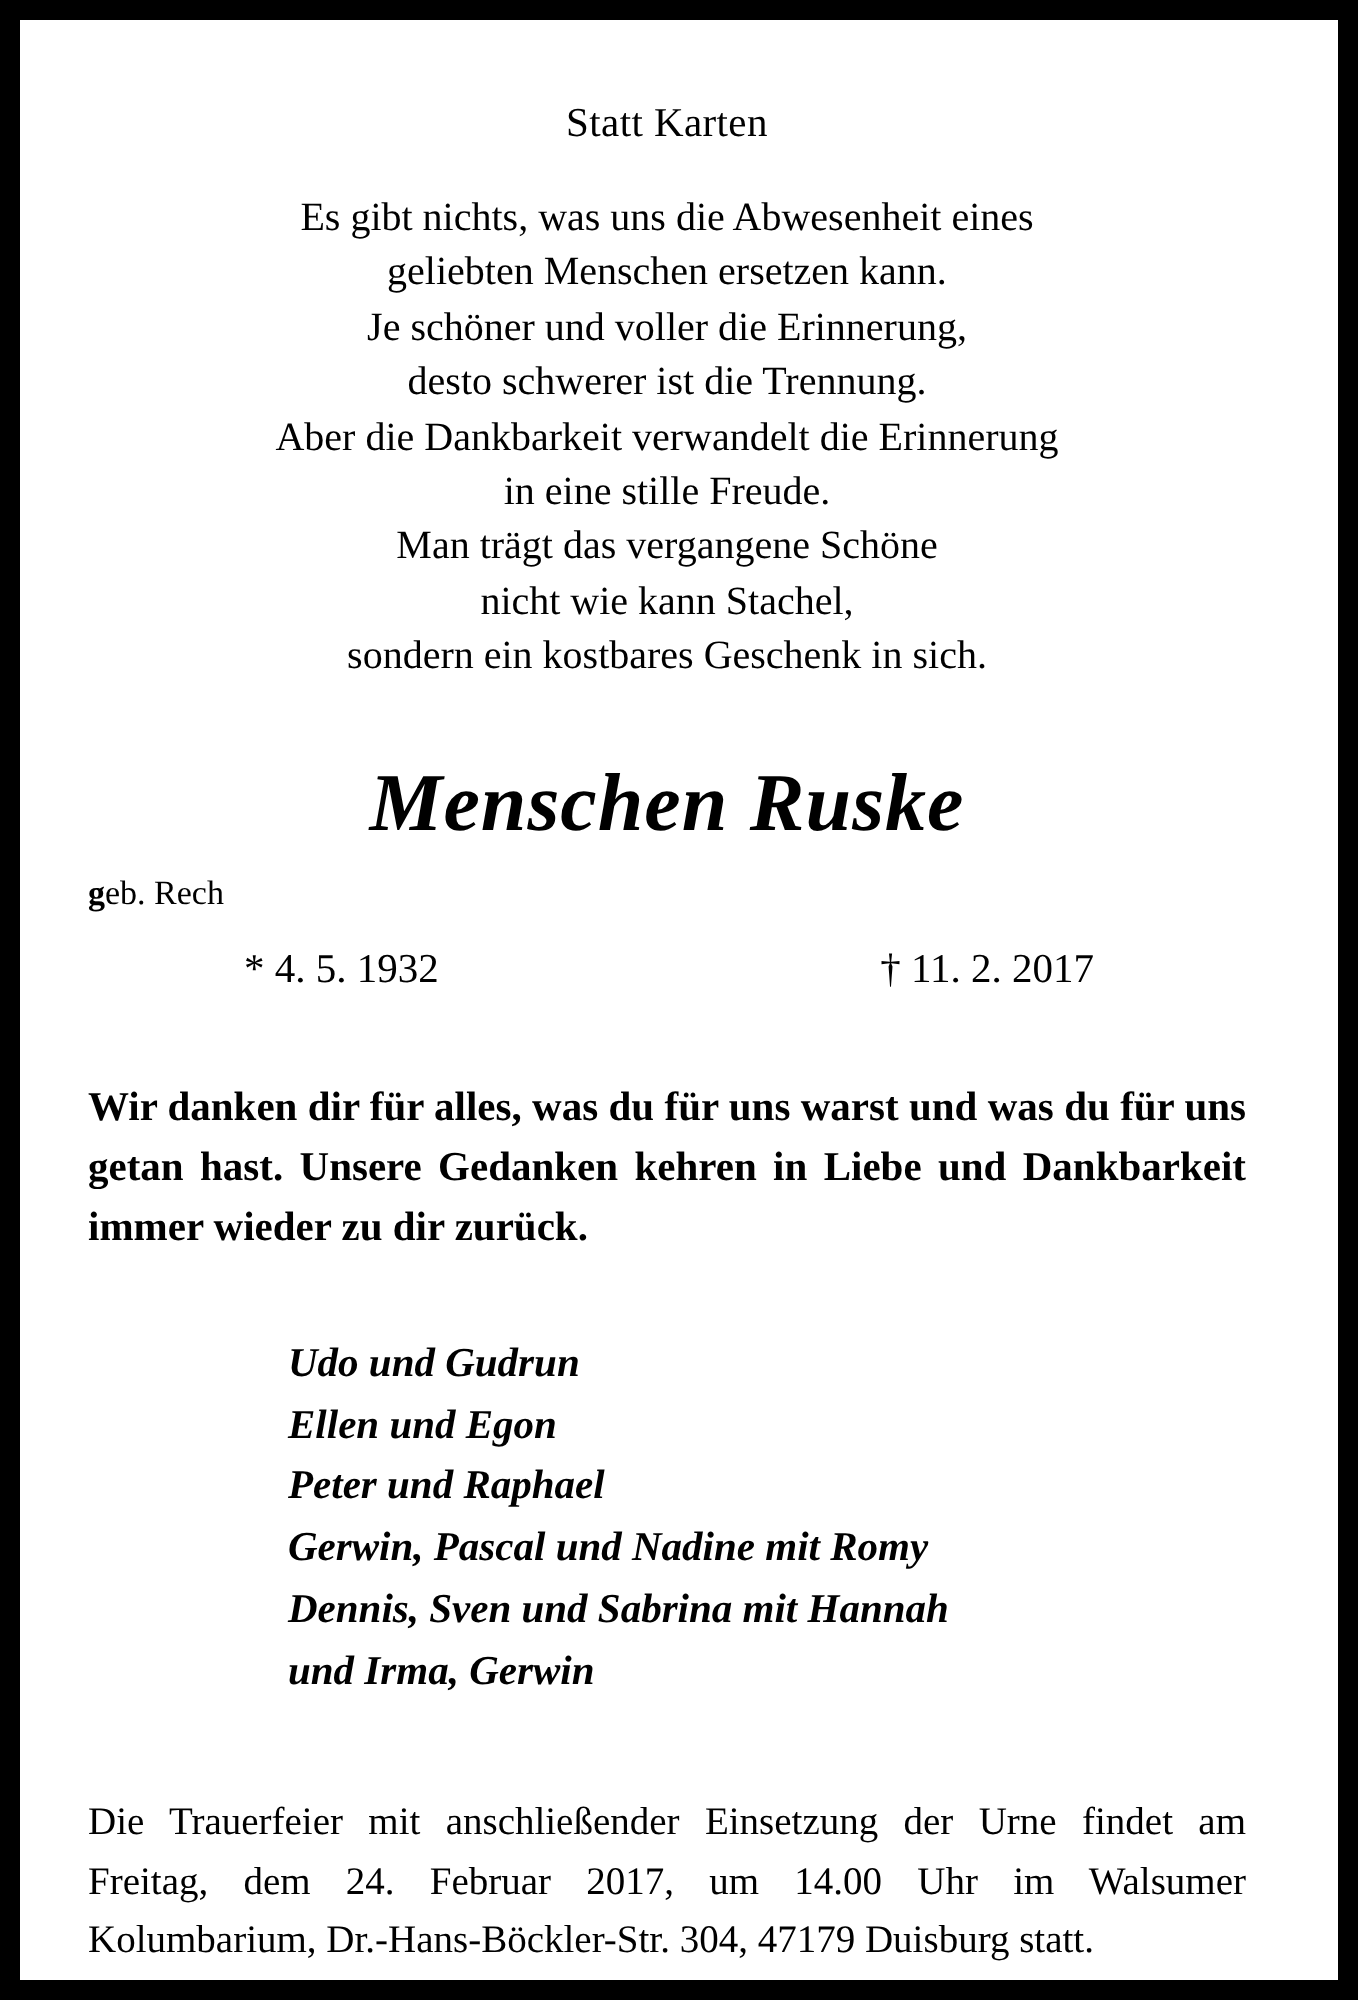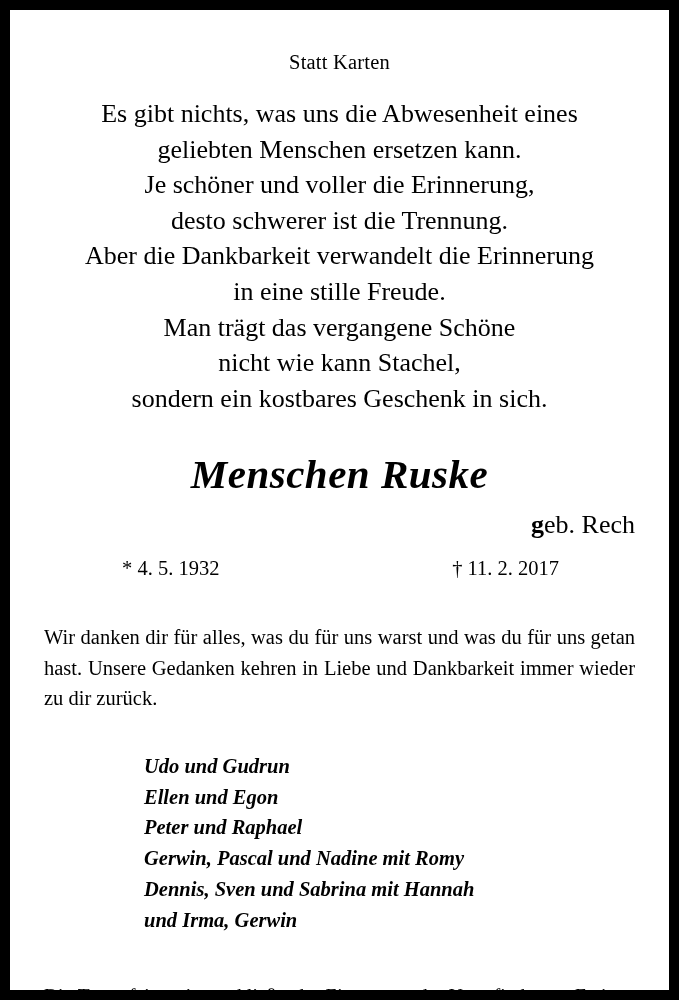--- a/index.html
+++ b/index.html
@@ -15,68 +15,69 @@
     overflow: hidden;
   }
   .obituary-card {
     position: absolute;
     left: 10px;
     top: 10px;
     width: 659px;
     height: 980px;
     background: #ffffff;
     box-sizing: border-box;
-    padding: 30px 34px 0 34px;
+    padding: 30px 46px 0 34px;
     display: block;
   }
   .statt-karten {
     text-align: center;
     font-size: 20.5px;
     letter-spacing: 0.2px;
     margin-top: 11px;
   }
   .verse {
     text-align: center;
-    font-size: 26px;
+    font-size: 20px;
     line-height: 1.37;
     margin-top: 22px;
   }
   .verse div {
     white-space: nowrap;
   }
   .name {
     text-align: center;
     font-size: 41px;
     font-weight: bold;
     font-style: italic;
     letter-spacing: 0.5px;
     margin-top: 34px;
   }
   .geb {
-    text-align: right;
-    font-size: 26px;
+    text-align: left;
+    font-size: 17px;
     margin-top: 12px;
   }
   .geb .small-g {
     font-weight: bold;
   }
   .dates {
     margin-top: 17px;
     display: flex;
     justify-content: space-between;
     padding: 0 76px 0 78px;
     font-size: 20.5px;
     text-align: center;
   }
   .thanks {
     margin-top: 42px;
     font-size: 20.5px;
     line-height: 1.47;
     text-align: justify;
     text-align-last: left;
+    font-weight: bold;
   }
   .family {
     margin-top: 38px;
     padding-left: 100px;
     font-size: 20.5px;
     font-weight: bold;
     font-style: italic;
     line-height: 1.5;
   }
   .family div {

